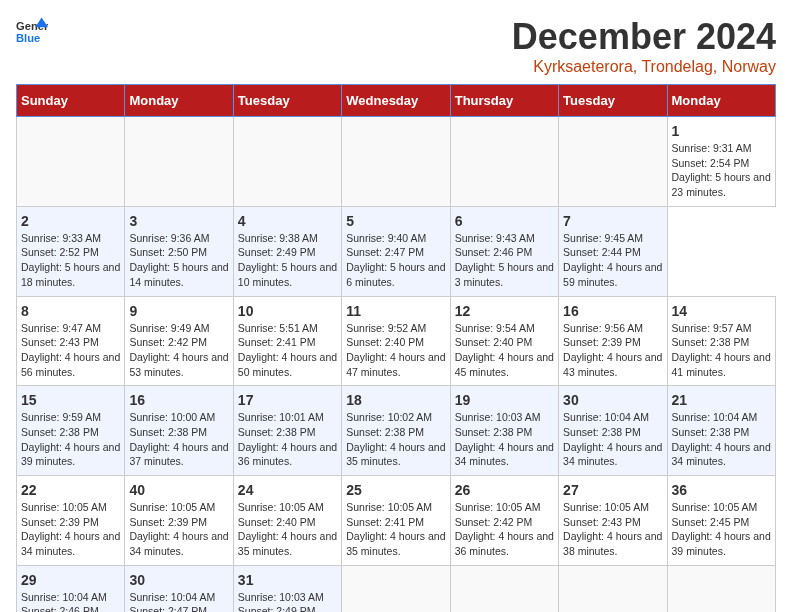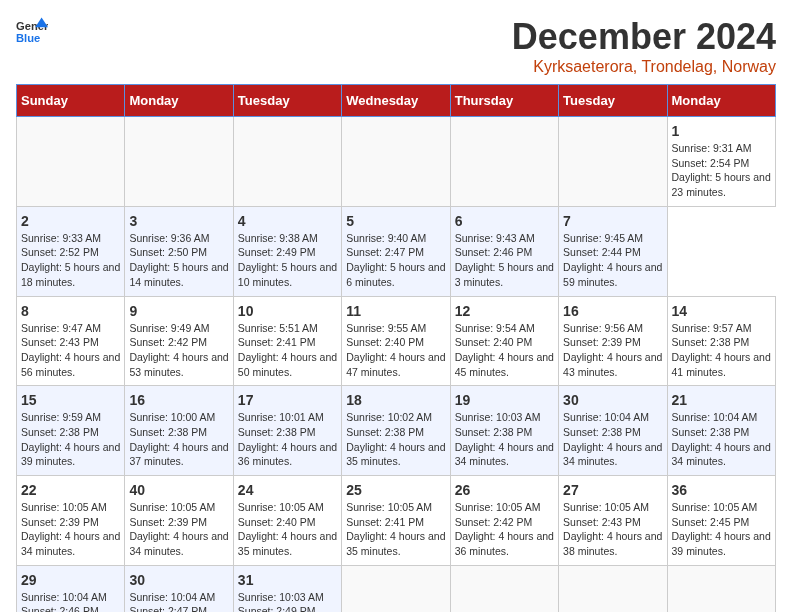--- a/index.html
+++ b/index.html
@@ -179,21 +179,21 @@
         <span class="day-detail">Daylight: 4 hours and 53 minutes.</span>
       </td>
         <td>
         <span class="day-number">10</span>
         <span class="day-detail">Sunrise: 5:51 AM</span>
         <span class="day-detail">Sunset: 2:41 PM</span>
         <span class="day-detail">Daylight: 4 hours and 50 minutes.</span>
       </td>
         <td>
         <span class="day-number">11</span>
-        <span class="day-detail">Sunrise: 9:55 AM</span>
+        <span class="day-detail">Sunrise: 9:52 AM</span>
         <span class="day-detail">Sunset: 2:40 PM</span>
         <span class="day-detail">Daylight: 4 hours and 47 minutes.</span>
       </td>
         <td>
         <span class="day-number">12</span>
         <span class="day-detail">Sunrise: 9:54 AM</span>
         <span class="day-detail">Sunset: 2:40 PM</span>
         <span class="day-detail">Daylight: 4 hours and 45 minutes.</span>
       </td>
         <td>

